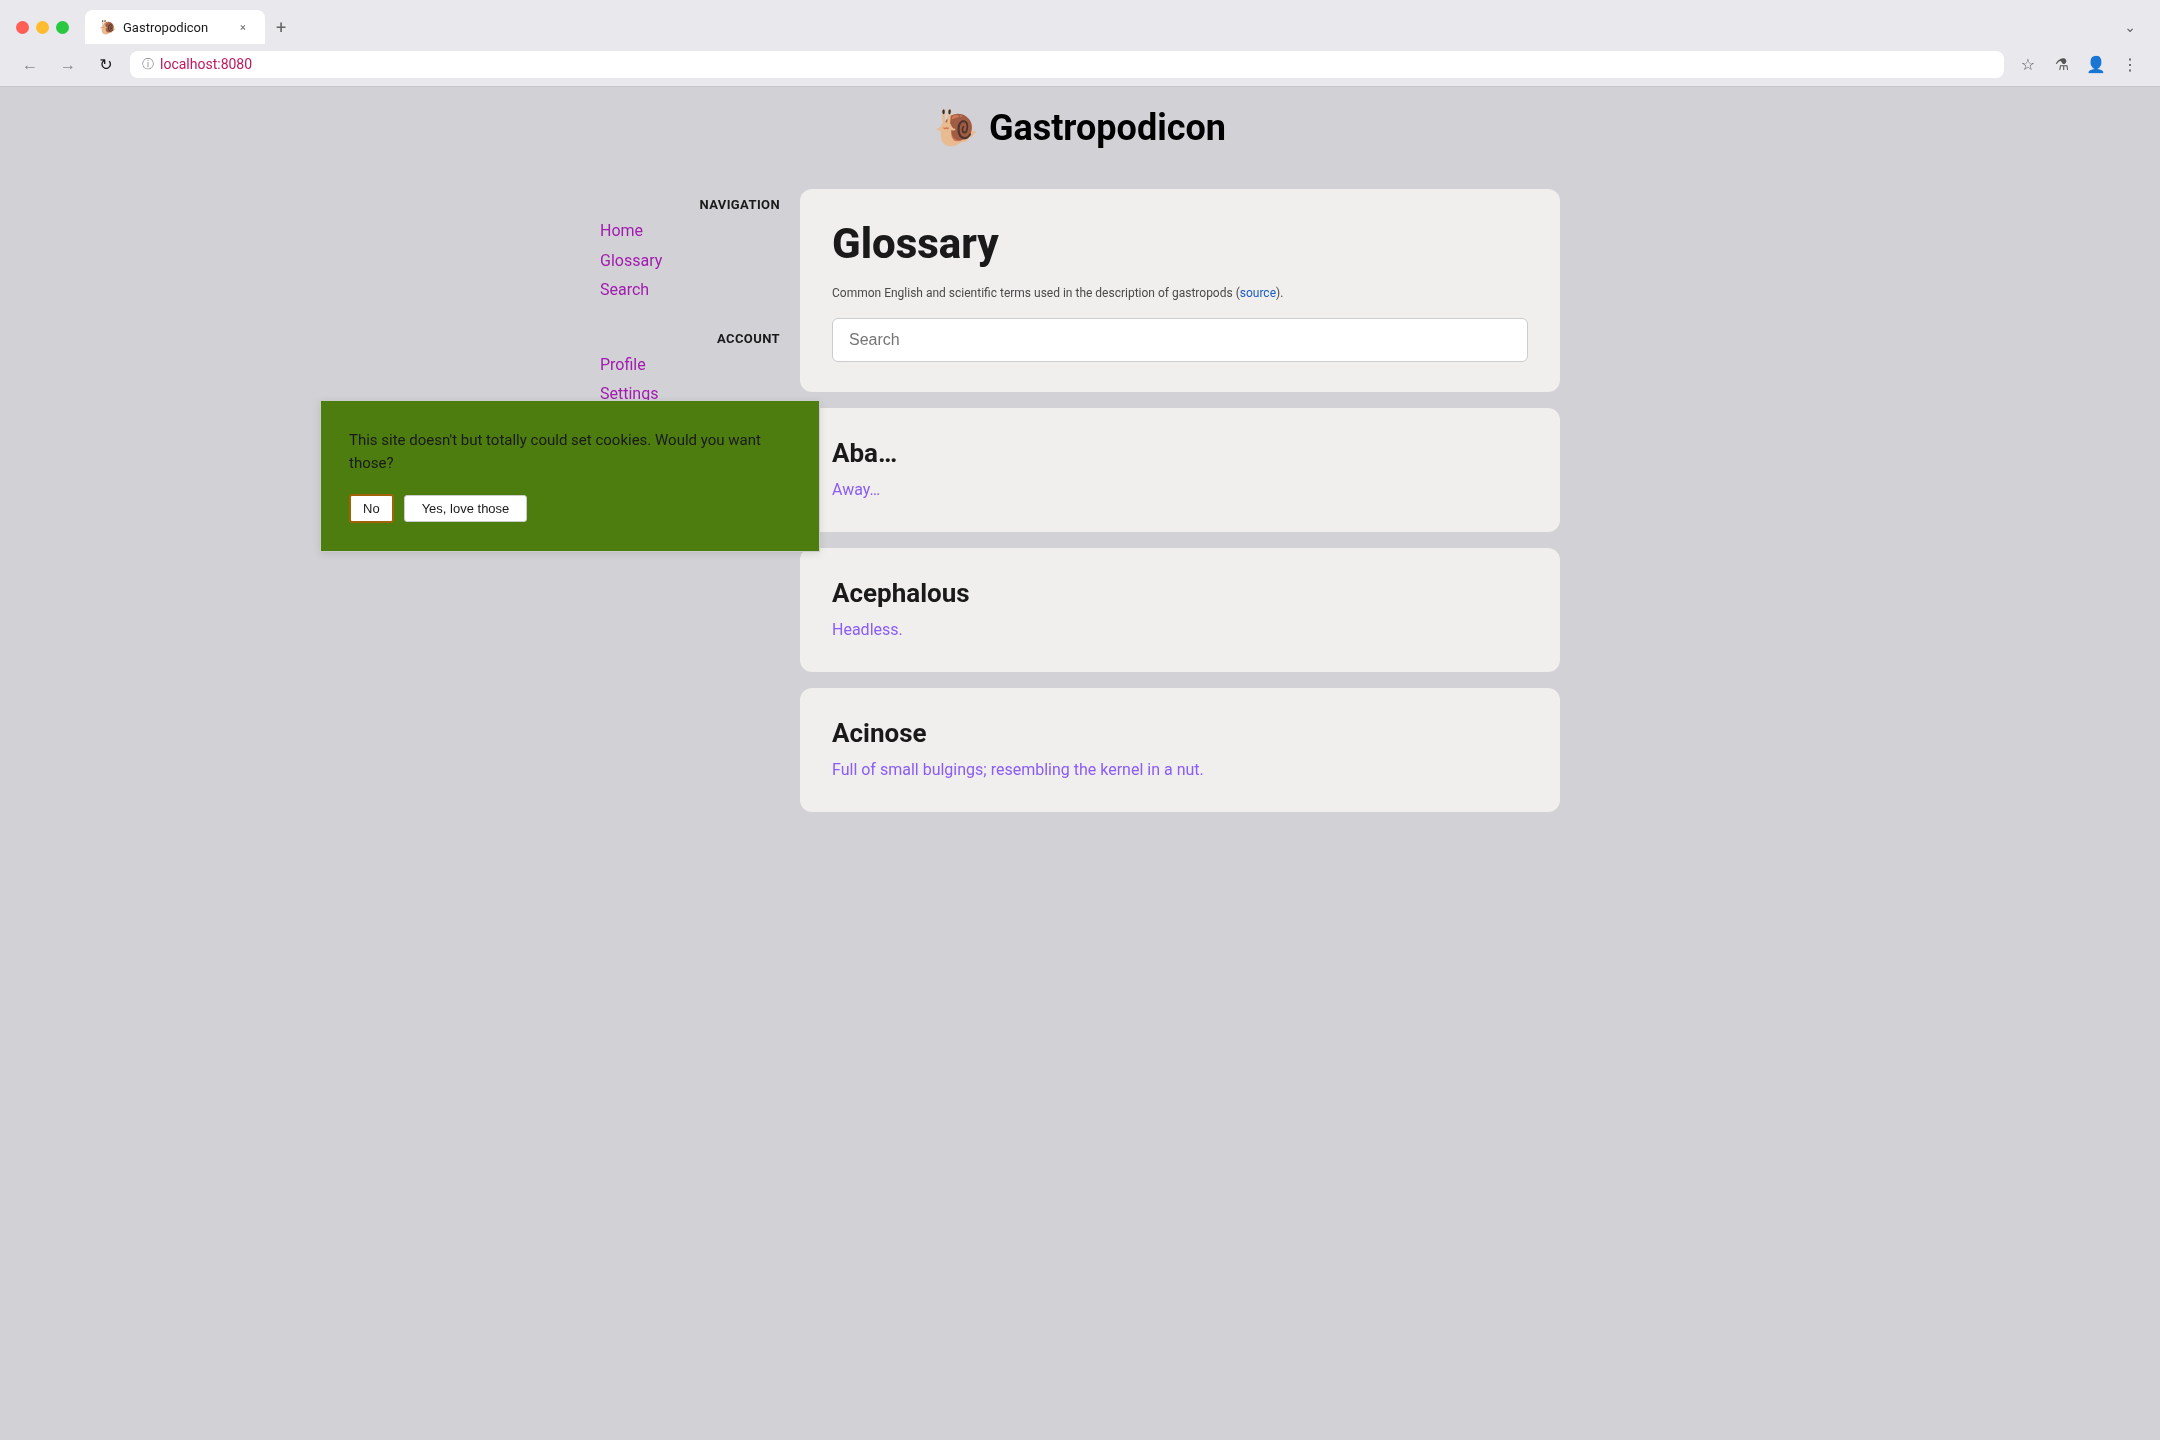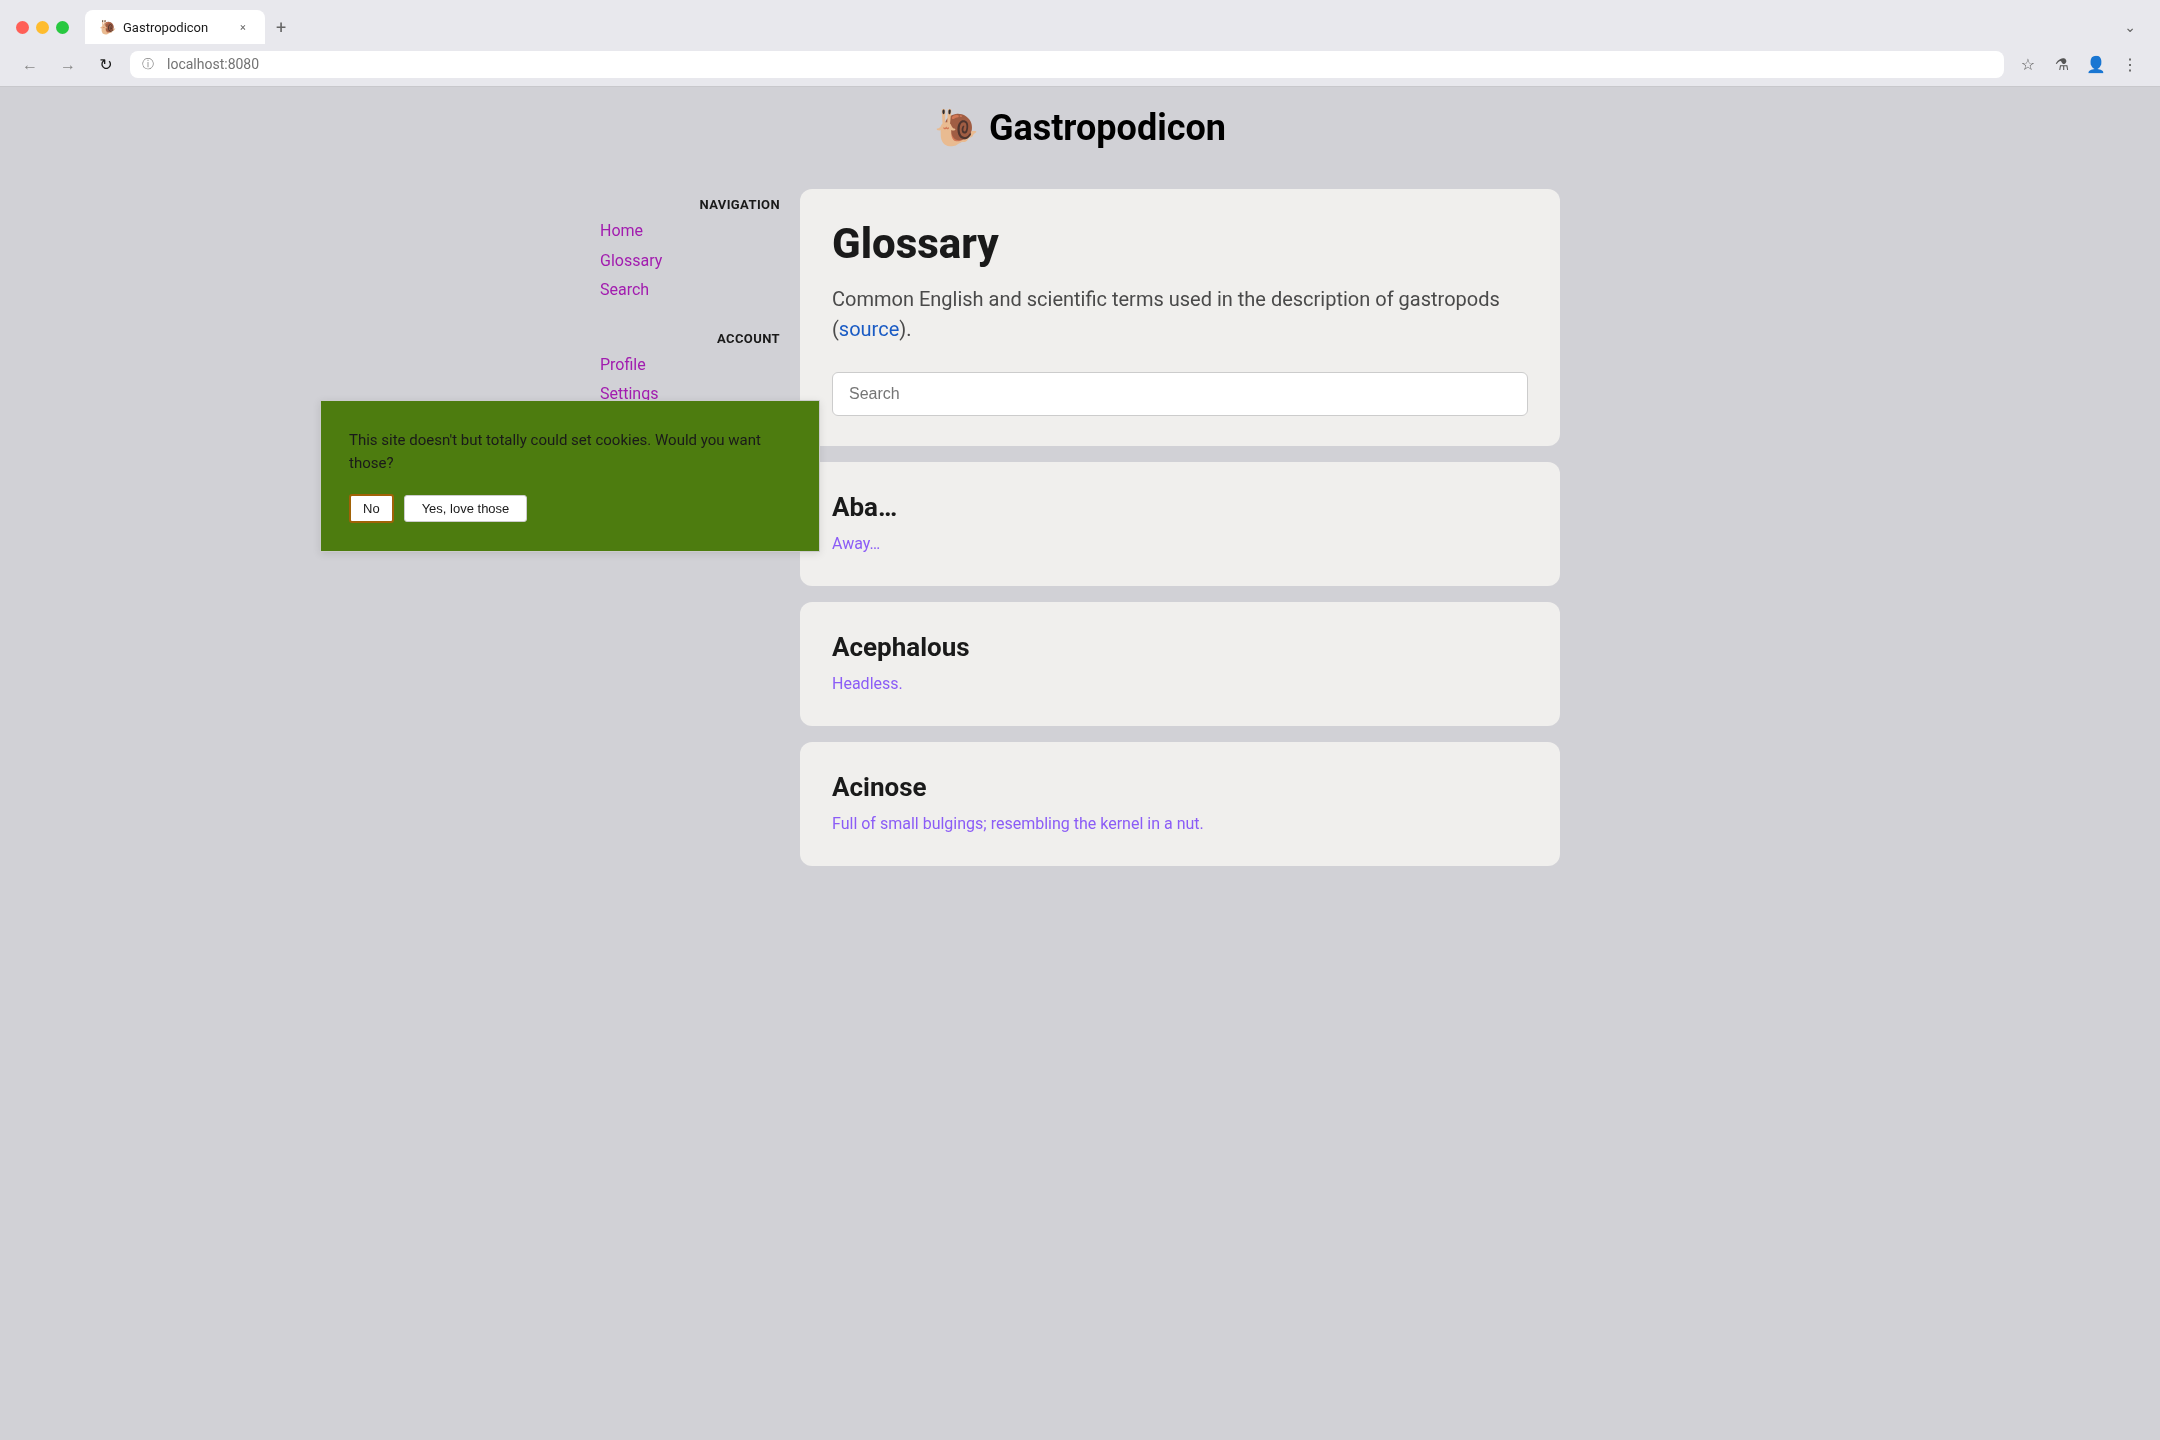--- a/index.html
+++ b/index.html
@@ -143,23 +143,22 @@
       font-size: 13px;
     }
 
     .address-info-icon {
       color: #888;
       font-size: 12px;
     }
 
     .address-text {
       flex: 1;
-      color: #737373;
+      color: #be185d;
       font-size: 14px;
-      margin-left: 7px;
     }
 
     .toolbar-actions {
       display: flex;
       align-items: center;
       gap: 6px;
     }
 
     .toolbar-icon-btn {
       width: 28px;
@@ -246,24 +245,24 @@
     }
 
     .page-title {
       font-size: 42px;
       font-weight: 800;
       color: #1a1a1a;
       margin-bottom: 16px;
     }
 
     .page-description {
-      font-size: 20px;
+      font-size: 12px;
       color: #4a4a4a;
       line-height: 1.5;
-      margin-bottom: 28px;
+      margin-bottom: 16px;
     }
 
     .source-link {
       color: #1a5bc4;
       text-decoration: none;
     }
 
     .search-input {
       width: 100%;
       padding: 12px 16px;

